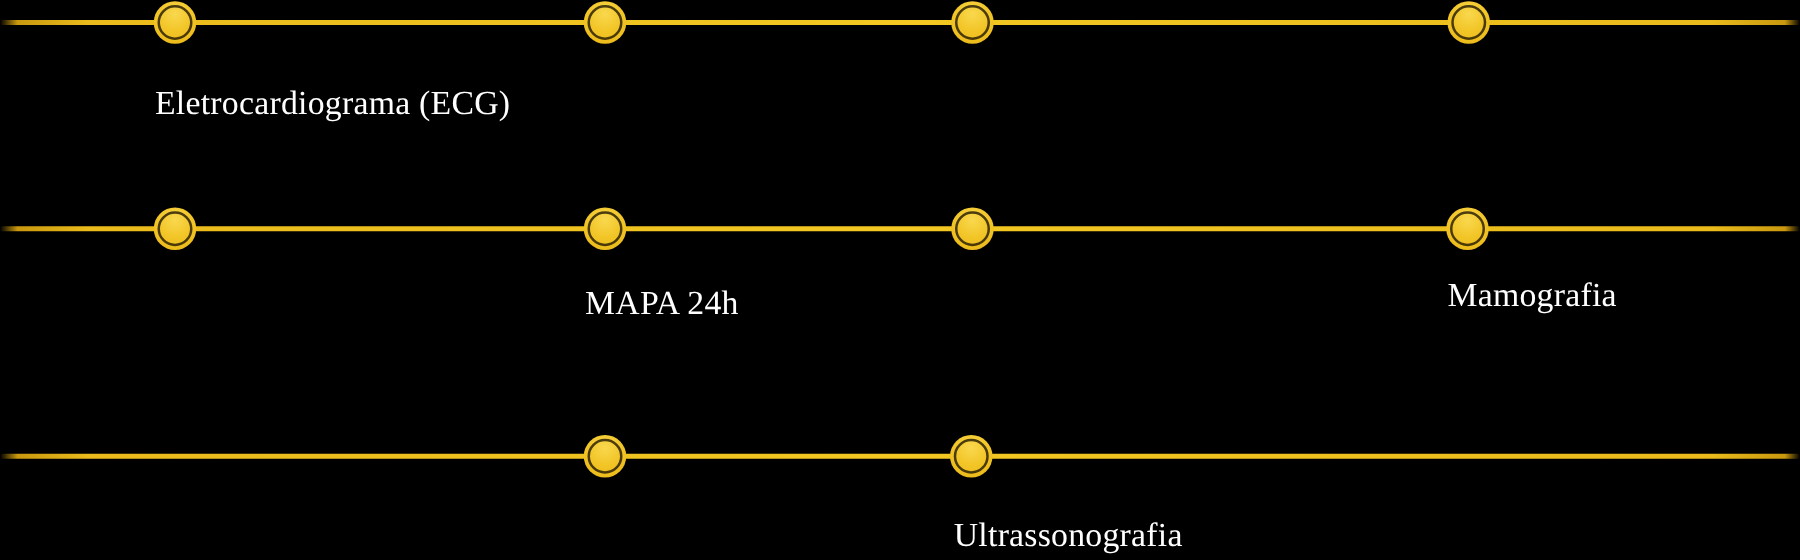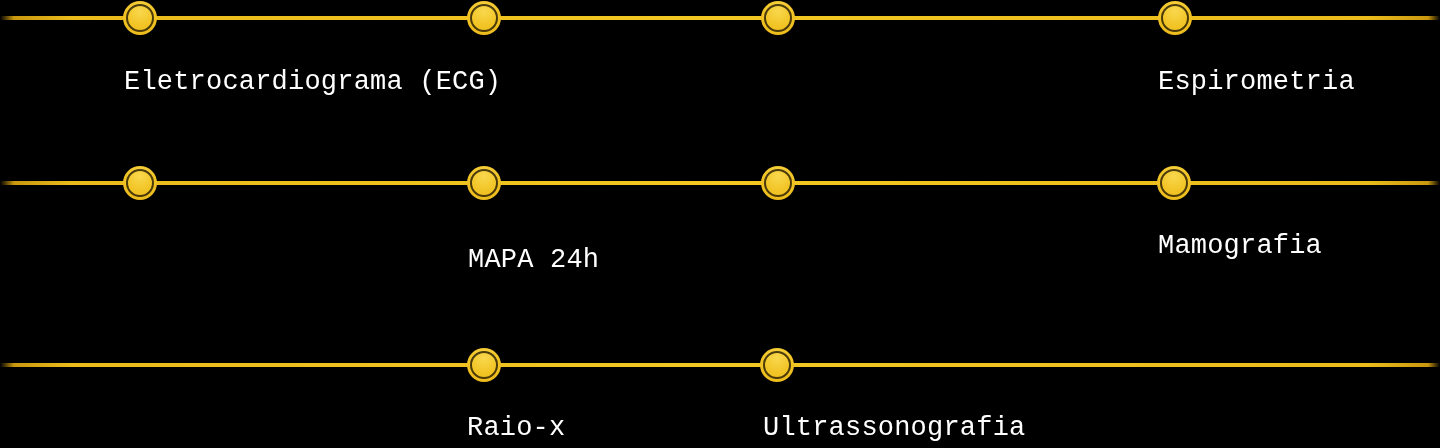--- a/index.html
+++ b/index.html
@@ -1,19 +1,19 @@
 <!DOCTYPE html>
 <html><head>
 <meta charset="utf-8">
 <style>
   html,body{margin:0;padding:0;background:#000;}
   body{width:1440px;height:448px;overflow:hidden;}
   .stage{
     position:relative;width:1440px;height:448px;background:#000;
-    font-family:Liberation Mono, monospace;
+    font-family:Liberation Serif, serif;
   }
   .t-line{
     position:absolute;left:0;width:1440px;height:4px;border-radius:2px;
     background:linear-gradient(90deg,
       rgba(190,140,10,0) 0px,
       #c9980f 14px,
       #eabb1b 70px,
       #f3c822 50%,
       #eabb1b calc(100% - 70px),
       #c9980f calc(100% - 12px),
@@ -37,29 +37,27 @@
 <body>
 
 <div class="stage">
 
   <div class="t-line" style="top:16px"></div>
   <div class="t-node" style="left:123px;top:1px"></div>
   <div class="t-node" style="left:467px;top:1px"></div>
   <div class="t-node" style="left:761px;top:1px"></div>
   <div class="t-node" style="left:1158px;top:1px"></div>
   <div class="t-label" style="left:124px;top:62px">Eletrocardiograma (ECG)</div>
-  <div class="t-label" style="left:1158px;top:62px">Espirometria</div>
 
   <div class="t-line" style="top:181px"></div>
   <div class="t-node" style="left:123px;top:166px"></div>
   <div class="t-node" style="left:467px;top:166px"></div>
   <div class="t-node" style="left:761px;top:166px"></div>
   <div class="t-node" style="left:1157px;top:166px"></div>
-  <div class="t-label" style="left:468px;top:240px">MAPA 24h</div>
-  <div class="t-label" style="left:1158px;top:226px">Mamografia</div>
+  <div class="t-label" style="left:468px;top:222px">MAPA 24h</div>
+  <div class="t-label" style="left:1158px;top:216px">Mamografia</div>
 
   <div class="t-line" style="top:363px"></div>
   <div class="t-node" style="left:467px;top:348px"></div>
   <div class="t-node" style="left:760px;top:348px"></div>
-  <div class="t-label" style="left:467px;top:408px">Raio-x</div>
   <div class="t-label" style="left:763px;top:408px">Ultrassonografia</div>
 
 </div>
 
 </body></html>

